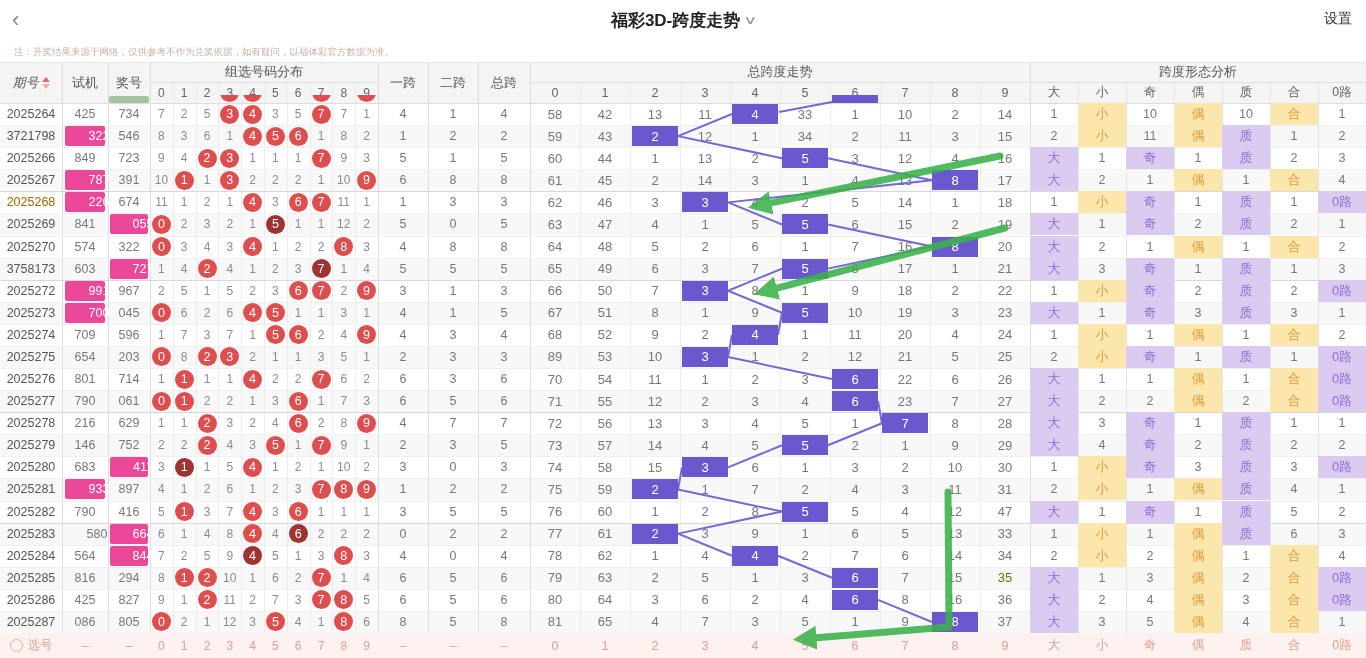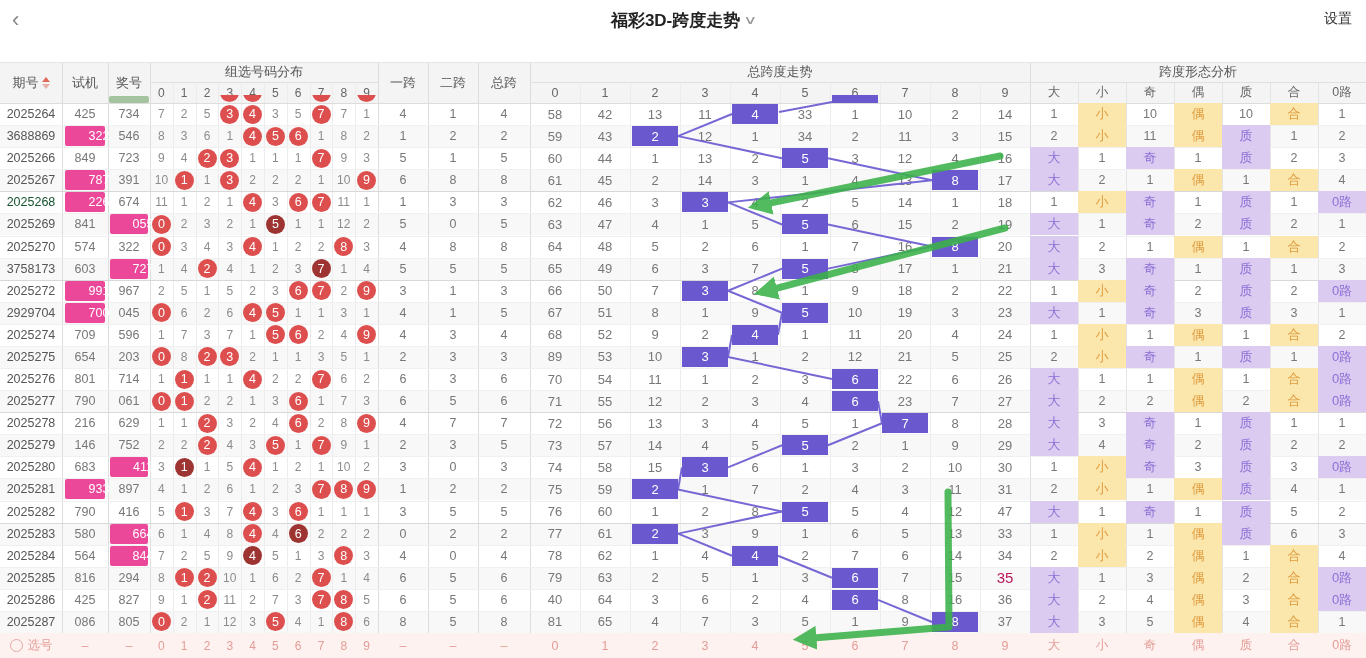--- a/index.html
+++ b/index.html
@@ -42,37 +42,38 @@
 
   <div id="topbar">
     <div id="back-btn">‹</div>
     <div id="title-wrap">
       <span id="page-title">福彩3D-跨度走势</span>
       <span id="title-caret">∨</span>
     </div>
     <div id="settings-btn">设置</div>
   </div>
 
+  <div id="note">注：开奖结果来源于网络，仅供参考不作为兑奖依据，如有疑问，以福体彩官方数据为准。</div>
 
   <div id="headerband"></div>
 
   <div id="grid">
       <div class="stripe" style="top: 125.083px; height: 22.0833px; background: rgb(248, 248, 248);"></div>
       <div class="stripe" style="top: 169.25px; height: 22.0833px; background: rgb(248, 248, 248);"></div>
       <div class="stripe" style="top: 213.417px; height: 22.0833px; background: rgb(248, 248, 248);"></div>
       <div class="stripe" style="top: 257.583px; height: 22.0833px; background: rgb(248, 248, 248);"></div>
       <div class="stripe" style="top: 301.75px; height: 22.0833px; background: rgb(248, 248, 248);"></div>
       <div class="stripe" style="top: 345.917px; height: 22.0833px; background: rgb(248, 248, 248);"></div>
       <div class="stripe" style="top: 390.083px; height: 22.0833px; background: rgb(248, 248, 248);"></div>
       <div class="stripe" style="top: 434.25px; height: 22.0833px; background: rgb(248, 248, 248);"></div>
       <div class="stripe" style="top: 478.417px; height: 22.0833px; background: rgb(248, 248, 248);"></div>
       <div class="stripe" style="top: 522.583px; height: 22.0833px; background: rgb(248, 248, 248);"></div>
       <div class="stripe" style="top: 566.75px; height: 22.0833px; background: rgb(248, 248, 248);"></div>
       <div class="stripe" style="top: 610.917px; height: 22.0833px; background: rgb(248, 248, 248);"></div>
-      <div class="cell hdr" style="left: 0px; top: 62px; width: 62px; height: 41px;">
+      <div class="cell hdr" style="left: 0px; top: 62px; width: 62px; height: 41px; font-style: italic;">
         <span>期号</span>
         <span class="sorticon">
           <div class="tri up"></div>
           <div class="tri dn"></div>
         </span>
       </div>
       <div class="cell hdr" style="left: 62px; top: 62px; width: 46px; height: 41px;">
         <span>试机</span>
       </div>
       <div class="cell hdr" style="left: 108px; top: 62px; width: 42px; height: 41px;">
@@ -143,21 +144,21 @@
       <div class="cell " style="left: 880px; top: 103px; width: 50px; height: 22.0833px; font-size: 13px; color: rgb(119, 119, 119); z-index: 3;">10</div>
       <div class="cell " style="left: 930px; top: 103px; width: 50px; height: 22.0833px; font-size: 13px; color: rgb(119, 119, 119); z-index: 3;">2</div>
       <div class="cell " style="left: 980px; top: 103px; width: 50px; height: 22.0833px; font-size: 13px; color: rgb(119, 119, 119); z-index: 3;">14</div>
       <div class="cell " style="left: 1030px; top: 103px; width: 48px; height: 22.0833px; font-size: 12.5px;">1</div>
       <div class="cell hl-y" style="left: 1078px; top: 103px; width: 48px; height: 22.0833px; font-size: 13px; z-index: 3;">小</div>
       <div class="cell " style="left: 1126px; top: 103px; width: 48px; height: 22.0833px; font-size: 12.5px;">10</div>
       <div class="cell hl-y" style="left: 1174px; top: 103px; width: 48px; height: 22.0833px; font-size: 13px; z-index: 3;">偶</div>
       <div class="cell " style="left: 1222px; top: 103px; width: 48px; height: 22.0833px; font-size: 12.5px;">10</div>
       <div class="cell hl-y" style="left: 1270px; top: 103px; width: 48px; height: 22.0833px; font-size: 13px; z-index: 3;">合</div>
       <div class="cell " style="left: 1318px; top: 103px; width: 48px; height: 22.0833px; font-size: 12.5px;">1</div>
-      <div class="cell " style="left: 0px; top: 125.083px; width: 62px; height: 22.0833px; color: rgb(85, 85, 85);">3688869</div>
+      <div class="cell " style="left: 0px; top: 125.083px; width: 62px; height: 22.0833px; color: rgb(85, 85, 85);">3721798</div>
       <div class="cell greencell" style="left: 65px; top: 126.083px; width: 40px; height: 20.0833px;">322</div>
       <div class="cell " style="left: 108px; top: 125.083px; width: 42px; height: 22.0833px;">546</div>
       <div class="cell " style="left: 150px; top: 125.083px; width: 22.8px; height: 22.0833px; color: rgb(140, 140, 140); font-size: 12px;">8</div>
       <div class="cell " style="left: 172.8px; top: 125.083px; width: 22.8px; height: 22.0833px; color: rgb(140, 140, 140); font-size: 12px;">3</div>
       <div class="cell " style="left: 195.6px; top: 125.083px; width: 22.8px; height: 22.0833px; color: rgb(140, 140, 140); font-size: 12px;">6</div>
       <div class="cell " style="left: 218.4px; top: 125.083px; width: 22.8px; height: 22.0833px; color: rgb(140, 140, 140); font-size: 12px;">1</div>
       <div class="cell circle" style="left: 243.1px; top: 126.583px; width: 19px; height: 19px; background: rgb(221, 79, 78);">4</div>
       <div class="cell circle" style="left: 265.9px; top: 126.583px; width: 19px; height: 19px; background: rgb(221, 79, 78);">5</div>
       <div class="cell circle" style="left: 288.7px; top: 126.583px; width: 19px; height: 19px; background: rgb(221, 79, 78);">6</div>
       <div class="cell " style="left: 309.6px; top: 125.083px; width: 22.8px; height: 22.0833px; color: rgb(140, 140, 140); font-size: 12px;">1</div>
@@ -242,21 +243,21 @@
       <div class="cell " style="left: 880px; top: 169.25px; width: 50px; height: 22.0833px; font-size: 13px; color: rgb(119, 119, 119); z-index: 3;">13</div>
       <div class="cell trendhl" style="left: 932px; top: 170.25px; width: 46px; height: 20.0833px;">8</div>
       <div class="cell " style="left: 980px; top: 169.25px; width: 50px; height: 22.0833px; font-size: 13px; color: rgb(119, 119, 119); z-index: 3;">17</div>
       <div class="cell hl-p" style="left: 1030px; top: 169.25px; width: 48px; height: 22.0833px; font-size: 13px; z-index: 3;">大</div>
       <div class="cell " style="left: 1078px; top: 169.25px; width: 48px; height: 22.0833px; font-size: 12.5px;">2</div>
       <div class="cell " style="left: 1126px; top: 169.25px; width: 48px; height: 22.0833px; font-size: 12.5px;">1</div>
       <div class="cell hl-y" style="left: 1174px; top: 169.25px; width: 48px; height: 22.0833px; font-size: 13px; z-index: 3;">偶</div>
       <div class="cell " style="left: 1222px; top: 169.25px; width: 48px; height: 22.0833px; font-size: 12.5px;">1</div>
       <div class="cell hl-y" style="left: 1270px; top: 169.25px; width: 48px; height: 22.0833px; font-size: 13px; z-index: 3;">合</div>
       <div class="cell " style="left: 1318px; top: 169.25px; width: 48px; height: 22.0833px; font-size: 12.5px;">4</div>
-      <div class="cell " style="left: 0px; top: 191.333px; width: 62px; height: 22.0833px; color: #14532d;">2025268</div>
+      <div class="cell " style="left: 0px; top: 191.333px; width: 62px; height: 22.0833px; color: #a16207;">2025268</div>
       <div class="cell greencell" style="left: 65px; top: 192.333px; width: 40px; height: 20.0833px;">226</div>
       <div class="cell " style="left: 108px; top: 191.333px; width: 42px; height: 22.0833px;">674</div>
       <div class="cell " style="left: 150px; top: 191.333px; width: 22.8px; height: 22.0833px; color: rgb(140, 140, 140); font-size: 12px;">11</div>
       <div class="cell " style="left: 172.8px; top: 191.333px; width: 22.8px; height: 22.0833px; color: rgb(140, 140, 140); font-size: 12px;">1</div>
       <div class="cell " style="left: 195.6px; top: 191.333px; width: 22.8px; height: 22.0833px; color: rgb(140, 140, 140); font-size: 12px;">2</div>
       <div class="cell " style="left: 218.4px; top: 191.333px; width: 22.8px; height: 22.0833px; color: rgb(140, 140, 140); font-size: 12px;">1</div>
       <div class="cell circle" style="left: 243.1px; top: 192.833px; width: 19px; height: 19px; background: rgb(221, 79, 78);">4</div>
       <div class="cell " style="left: 264px; top: 191.333px; width: 22.8px; height: 22.0833px; color: rgb(140, 140, 140); font-size: 12px;">3</div>
       <div class="cell circle" style="left: 288.7px; top: 192.833px; width: 19px; height: 19px; background: rgb(221, 79, 78);">6</div>
       <div class="cell circle" style="left: 311.5px; top: 192.833px; width: 19px; height: 19px; background: rgb(221, 79, 78);">7</div>
@@ -407,21 +408,21 @@
       <div class="cell " style="left: 880px; top: 279.667px; width: 50px; height: 22.0833px; font-size: 13px; color: rgb(119, 119, 119); z-index: 3;">18</div>
       <div class="cell " style="left: 930px; top: 279.667px; width: 50px; height: 22.0833px; font-size: 13px; color: rgb(119, 119, 119); z-index: 3;">2</div>
       <div class="cell " style="left: 980px; top: 279.667px; width: 50px; height: 22.0833px; font-size: 13px; color: rgb(119, 119, 119); z-index: 3;">22</div>
       <div class="cell " style="left: 1030px; top: 279.667px; width: 48px; height: 22.0833px; font-size: 12.5px;">1</div>
       <div class="cell hl-y" style="left: 1078px; top: 279.667px; width: 48px; height: 22.0833px; font-size: 13px; z-index: 3;">小</div>
       <div class="cell hl-p" style="left: 1126px; top: 279.667px; width: 48px; height: 22.0833px; font-size: 13px; z-index: 3;">奇</div>
       <div class="cell " style="left: 1174px; top: 279.667px; width: 48px; height: 22.0833px; font-size: 12.5px;">2</div>
       <div class="cell hl-p" style="left: 1222px; top: 279.667px; width: 48px; height: 22.0833px; font-size: 13px; z-index: 3;">质</div>
       <div class="cell " style="left: 1270px; top: 279.667px; width: 48px; height: 22.0833px; font-size: 12.5px;">2</div>
       <div class="cell hl-p" style="left: 1318px; top: 279.667px; width: 48px; height: 22.0833px; font-size: 13px; z-index: 3;">0路</div>
-      <div class="cell " style="left: 0px; top: 301.75px; width: 62px; height: 22.0833px; color: rgb(85, 85, 85);">2929704</div>
+      <div class="cell " style="left: 0px; top: 301.75px; width: 62px; height: 22.0833px; color: rgb(85, 85, 85);">2025273</div>
       <div class="cell greencell" style="left: 65px; top: 302.75px; width: 40px; height: 20.0833px;">700</div>
       <div class="cell " style="left: 108px; top: 301.75px; width: 42px; height: 22.0833px;">045</div>
       <div class="cell circle" style="left: 151.9px; top: 303.25px; width: 19px; height: 19px; background: rgb(221, 79, 78);">0</div>
       <div class="cell " style="left: 172.8px; top: 301.75px; width: 22.8px; height: 22.0833px; color: rgb(140, 140, 140); font-size: 12px;">6</div>
       <div class="cell " style="left: 195.6px; top: 301.75px; width: 22.8px; height: 22.0833px; color: rgb(140, 140, 140); font-size: 12px;">2</div>
       <div class="cell " style="left: 218.4px; top: 301.75px; width: 22.8px; height: 22.0833px; color: rgb(140, 140, 140); font-size: 12px;">6</div>
       <div class="cell circle" style="left: 243.1px; top: 303.25px; width: 19px; height: 19px; background: rgb(221, 79, 78);">4</div>
       <div class="cell circle" style="left: 265.9px; top: 303.25px; width: 19px; height: 19px; background: rgb(221, 79, 78);">5</div>
       <div class="cell " style="left: 286.8px; top: 301.75px; width: 22.8px; height: 22.0833px; color: rgb(140, 140, 140); font-size: 12px;">1</div>
       <div class="cell " style="left: 309.6px; top: 301.75px; width: 22.8px; height: 22.0833px; color: rgb(140, 140, 140); font-size: 12px;">1</div>
@@ -738,21 +739,21 @@
       <div class="cell " style="left: 930px; top: 500.5px; width: 50px; height: 22.0833px; font-size: 13px; color: rgb(119, 119, 119); z-index: 3;">12</div>
       <div class="cell " style="left: 980px; top: 500.5px; width: 50px; height: 22.0833px; font-size: 13px; color: rgb(119, 119, 119); z-index: 3;">47</div>
       <div class="cell hl-p" style="left: 1030px; top: 500.5px; width: 48px; height: 22.0833px; font-size: 13px; z-index: 3;">大</div>
       <div class="cell " style="left: 1078px; top: 500.5px; width: 48px; height: 22.0833px; font-size: 12.5px;">1</div>
       <div class="cell hl-p" style="left: 1126px; top: 500.5px; width: 48px; height: 22.0833px; font-size: 13px; z-index: 3;">奇</div>
       <div class="cell " style="left: 1174px; top: 500.5px; width: 48px; height: 22.0833px; font-size: 12.5px;">1</div>
       <div class="cell hl-p" style="left: 1222px; top: 500.5px; width: 48px; height: 22.0833px; font-size: 13px; z-index: 3;">质</div>
       <div class="cell " style="left: 1270px; top: 500.5px; width: 48px; height: 22.0833px; font-size: 12.5px;">5</div>
       <div class="cell " style="left: 1318px; top: 500.5px; width: 48px; height: 22.0833px; font-size: 12.5px;">2</div>
       <div class="cell " style="left: 0px; top: 522.583px; width: 62px; height: 22.0833px; color: rgb(85, 85, 85);">2025283</div>
-      <div class="cell " style="left: 62px; top: 522.583px; width: 46px; height: 22.0833px;">580</div>
+      <div class="cell " style="left: 74px; top: 522.583px; width: 46px; height: 22.0833px;">580</div>
       <div class="cell greencell" style="left: 110px; top: 523.583px; width: 38px; height: 20.0833px;">664</div>
       <div class="cell " style="left: 150px; top: 522.583px; width: 22.8px; height: 22.0833px; color: rgb(140, 140, 140); font-size: 12px;">6</div>
       <div class="cell " style="left: 172.8px; top: 522.583px; width: 22.8px; height: 22.0833px; color: rgb(140, 140, 140); font-size: 12px;">1</div>
       <div class="cell " style="left: 195.6px; top: 522.583px; width: 22.8px; height: 22.0833px; color: rgb(140, 140, 140); font-size: 12px;">4</div>
       <div class="cell " style="left: 218.4px; top: 522.583px; width: 22.8px; height: 22.0833px; color: rgb(140, 140, 140); font-size: 12px;">8</div>
       <div class="cell circle" style="left: 243.1px; top: 524.083px; width: 19px; height: 19px; background: rgb(221, 79, 78);">4</div>
       <div class="cell " style="left: 264px; top: 522.583px; width: 22.8px; height: 22.0833px; color: rgb(140, 140, 140); font-size: 12px;">4</div>
       <div class="cell circle" style="left: 288.7px; top: 524.083px; width: 19px; height: 19px; background: rgb(157, 52, 50);">6</div>
       <div class="cell " style="left: 309.6px; top: 522.583px; width: 22.8px; height: 22.0833px; color: rgb(140, 140, 140); font-size: 12px;">2</div>
       <div class="cell " style="left: 332.4px; top: 522.583px; width: 22.8px; height: 22.0833px; color: rgb(140, 140, 140); font-size: 12px;">2</div>
@@ -828,21 +829,21 @@
       <div class="cell " style="left: 478px; top: 566.75px; width: 52px; height: 22.0833px;">6</div>
       <div class="cell " style="left: 530px; top: 566.75px; width: 50px; height: 22.0833px; font-size: 13px; color: rgb(119, 119, 119); z-index: 3;">79</div>
       <div class="cell " style="left: 580px; top: 566.75px; width: 50px; height: 22.0833px; font-size: 13px; color: rgb(119, 119, 119); z-index: 3;">63</div>
       <div class="cell " style="left: 630px; top: 566.75px; width: 50px; height: 22.0833px; font-size: 13px; color: rgb(119, 119, 119); z-index: 3;">2</div>
       <div class="cell " style="left: 680px; top: 566.75px; width: 50px; height: 22.0833px; font-size: 13px; color: rgb(119, 119, 119); z-index: 3;">5</div>
       <div class="cell " style="left: 730px; top: 566.75px; width: 50px; height: 22.0833px; font-size: 13px; color: rgb(119, 119, 119); z-index: 3;">1</div>
       <div class="cell " style="left: 780px; top: 566.75px; width: 50px; height: 22.0833px; font-size: 13px; color: rgb(119, 119, 119); z-index: 3;">3</div>
       <div class="cell trendhl" style="left: 832px; top: 567.75px; width: 46px; height: 20.0833px;">6</div>
       <div class="cell " style="left: 880px; top: 566.75px; width: 50px; height: 22.0833px; font-size: 13px; color: rgb(119, 119, 119); z-index: 3;">7</div>
       <div class="cell " style="left: 930px; top: 566.75px; width: 50px; height: 22.0833px; font-size: 13px; color: rgb(119, 119, 119); z-index: 3;">15</div>
-      <div class="cell " style="left: 980px; top: 566.75px; width: 50px; height: 22.0833px; font-size: 15px; color: #be185d; z-index: 3;">35</div>
+      <div class="cell " style="left: 980px; top: 566.75px; width: 50px; height: 22.0833px; font-size: 13px; color: #4d7c0f; z-index: 3;">35</div>
       <div class="cell hl-p" style="left: 1030px; top: 566.75px; width: 48px; height: 22.0833px; font-size: 13px; z-index: 3;">大</div>
       <div class="cell " style="left: 1078px; top: 566.75px; width: 48px; height: 22.0833px; font-size: 12.5px;">1</div>
       <div class="cell " style="left: 1126px; top: 566.75px; width: 48px; height: 22.0833px; font-size: 12.5px;">3</div>
       <div class="cell hl-y" style="left: 1174px; top: 566.75px; width: 48px; height: 22.0833px; font-size: 13px; z-index: 3;">偶</div>
       <div class="cell " style="left: 1222px; top: 566.75px; width: 48px; height: 22.0833px; font-size: 12.5px;">2</div>
       <div class="cell hl-y" style="left: 1270px; top: 566.75px; width: 48px; height: 22.0833px; font-size: 13px; z-index: 3;">合</div>
       <div class="cell hl-p" style="left: 1318px; top: 566.75px; width: 48px; height: 22.0833px; font-size: 13px; z-index: 3;">0路</div>
       <div class="cell " style="left: 0px; top: 588.833px; width: 62px; height: 22.0833px; color: rgb(85, 85, 85);">2025286</div>
       <div class="cell " style="left: 62px; top: 588.833px; width: 46px; height: 22.0833px;">425</div>
       <div class="cell " style="left: 108px; top: 588.833px; width: 42px; height: 22.0833px;">827</div>
@@ -852,21 +853,21 @@
       <div class="cell " style="left: 218.4px; top: 588.833px; width: 22.8px; height: 22.0833px; color: rgb(140, 140, 140); font-size: 12px;">11</div>
       <div class="cell " style="left: 241.2px; top: 588.833px; width: 22.8px; height: 22.0833px; color: rgb(140, 140, 140); font-size: 12px;">2</div>
       <div class="cell " style="left: 264px; top: 588.833px; width: 22.8px; height: 22.0833px; color: rgb(140, 140, 140); font-size: 12px;">7</div>
       <div class="cell " style="left: 286.8px; top: 588.833px; width: 22.8px; height: 22.0833px; color: rgb(140, 140, 140); font-size: 12px;">3</div>
       <div class="cell circle" style="left: 311.5px; top: 590.333px; width: 19px; height: 19px; background: rgb(221, 79, 78);">7</div>
       <div class="cell circle" style="left: 334.3px; top: 590.333px; width: 19px; height: 19px; background: rgb(221, 79, 78);">8</div>
       <div class="cell " style="left: 355.2px; top: 588.833px; width: 22.8px; height: 22.0833px; color: rgb(140, 140, 140); font-size: 12px;">5</div>
       <div class="cell " style="left: 378px; top: 588.833px; width: 50px; height: 22.0833px;">6</div>
       <div class="cell " style="left: 428px; top: 588.833px; width: 50px; height: 22.0833px;">5</div>
       <div class="cell " style="left: 478px; top: 588.833px; width: 52px; height: 22.0833px;">6</div>
-      <div class="cell " style="left: 530px; top: 588.833px; width: 50px; height: 22.0833px; font-size: 13px; color: rgb(119, 119, 119); z-index: 3;">40</div>
+      <div class="cell " style="left: 530px; top: 588.833px; width: 50px; height: 22.0833px; font-size: 13px; color: rgb(119, 119, 119); z-index: 3;">80</div>
       <div class="cell " style="left: 580px; top: 588.833px; width: 50px; height: 22.0833px; font-size: 13px; color: rgb(119, 119, 119); z-index: 3;">64</div>
       <div class="cell " style="left: 630px; top: 588.833px; width: 50px; height: 22.0833px; font-size: 13px; color: rgb(119, 119, 119); z-index: 3;">3</div>
       <div class="cell " style="left: 680px; top: 588.833px; width: 50px; height: 22.0833px; font-size: 13px; color: rgb(119, 119, 119); z-index: 3;">6</div>
       <div class="cell " style="left: 730px; top: 588.833px; width: 50px; height: 22.0833px; font-size: 13px; color: rgb(119, 119, 119); z-index: 3;">2</div>
       <div class="cell " style="left: 780px; top: 588.833px; width: 50px; height: 22.0833px; font-size: 13px; color: rgb(119, 119, 119); z-index: 3;">4</div>
       <div class="cell trendhl" style="left: 832px; top: 589.833px; width: 46px; height: 20.0833px;">6</div>
       <div class="cell " style="left: 880px; top: 588.833px; width: 50px; height: 22.0833px; font-size: 13px; color: rgb(119, 119, 119); z-index: 3;">8</div>
       <div class="cell " style="left: 930px; top: 588.833px; width: 50px; height: 22.0833px; font-size: 13px; color: rgb(119, 119, 119); z-index: 3;">16</div>
       <div class="cell " style="left: 980px; top: 588.833px; width: 50px; height: 22.0833px; font-size: 13px; color: rgb(119, 119, 119); z-index: 3;">36</div>
       <div class="cell hl-p" style="left: 1030px; top: 588.833px; width: 48px; height: 22.0833px; font-size: 13px; z-index: 3;">大</div>

